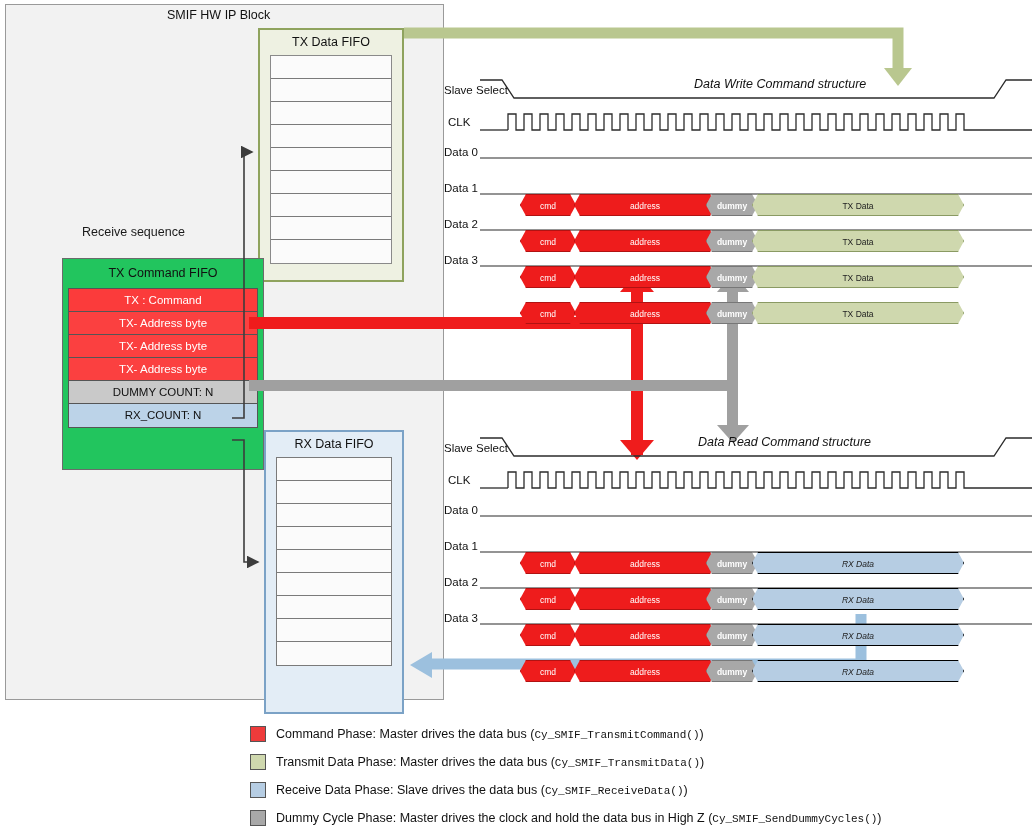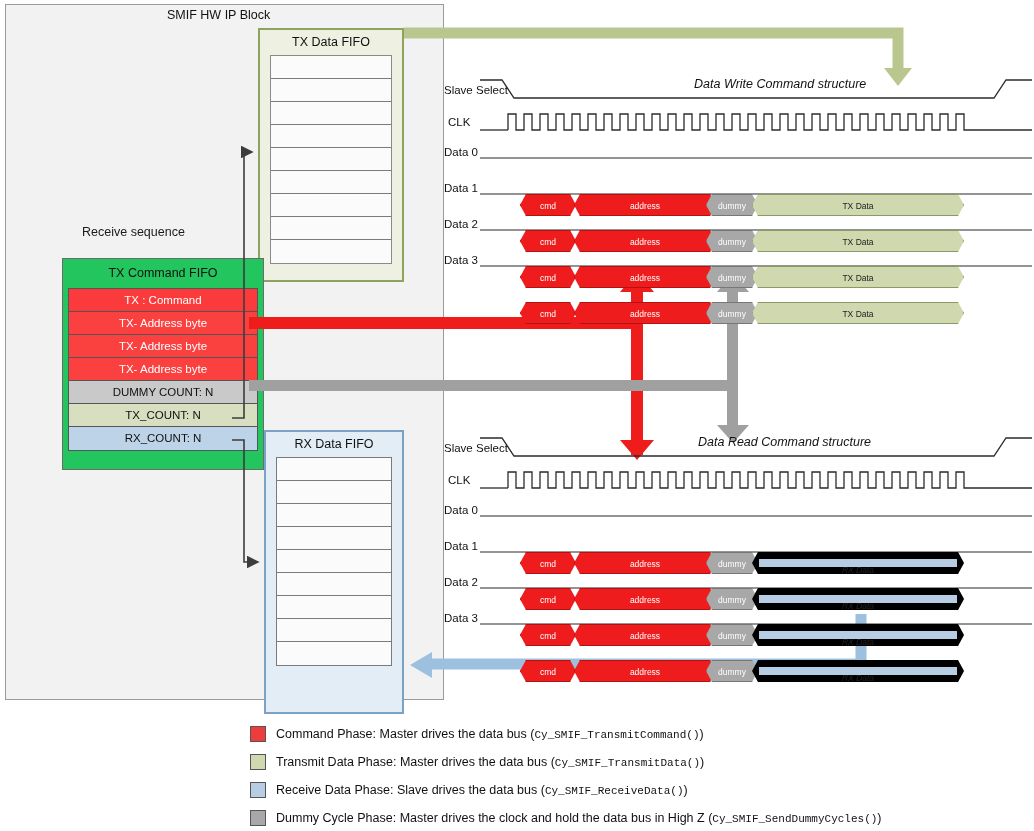--- a/index.html
+++ b/index.html
@@ -77,24 +77,24 @@
     text-align:center;font-size:8.5px;color:#ffffff;
     box-sizing:border-box;
     margin-top:47px;
   }
   .pkt span{position:relative;z-index:2;}
   .pkt-cmd{background:#ee1c1c;border:1px solid #b11212;
     clip-path:polygon(6px 0,calc(100% - 6px) 0,100% 50%,calc(100% - 6px) 100%,6px 100%,0 50%);}
   .pkt-addr{background:#ee1c1c;border:1px solid #b11212;
     clip-path:polygon(6px 0,calc(100% - 6px) 0,100% 50%,calc(100% - 6px) 100%,6px 100%,0 50%);}
   .pkt-dummy{background:#a8a8a8;border:1px solid #777;color:#fff;
-    clip-path:polygon(6px 0,calc(100% - 6px) 0,100% 50%,calc(100% - 6px) 100%,6px 100%,0 50%);}
+    clip-path:polygon(6px 0,calc(100% - 6px) 0,100% 50%,calc(100% - 6px) 100%,6px 100%,0 50%);font-weight:bold;}
   .pkt-tx{background:#cfd8ae;border:1px solid #8a9a63;color:#222;
     clip-path:polygon(6px 0,calc(100% - 6px) 0,100% 50%,calc(100% - 6px) 100%,6px 100%,0 50%);}
-  .pkt-rx{background:#b6cde3;border:7px solid #000000;color:#222;
+  .pkt-rx{background:#b6cde3;border:1px solid #000000;color:#222;
     clip-path:polygon(6px 0,calc(100% - 6px) 0,100% 50%,calc(100% - 6px) 100%,6px 100%,0 50%);font-style:italic;}
 
   
   #legend{left:250px;top:726px;width:700px;}
   .legend-row{display:flex;align-items:center;margin-bottom:12px;}
   .swatch{width:14px;height:14px;margin-right:10px;border:1px solid #555;flex:none;}
   .legend-text{font-size:12.5px;color:#111;white-space:nowrap;}
   .legend-text code{font-family:"Liberation Mono", monospace;font-size:11px;}
 
   svg{display:block;}
@@ -137,21 +137,20 @@
 
 <div class="abs" id="cmd-seq-label">Receive sequence</div>
 <div class="abs" id="cmd-fifo">
   <div class="fifo-title">TX Command FIFO</div>
   <div class="cmd-rows">
     <div class="cmd-row c-red">TX : Command</div>
     <div class="cmd-row c-red2">TX- Address byte</div>
     <div class="cmd-row c-red2">TX- Address byte</div>
     <div class="cmd-row c-red2">TX- Address byte</div>
     <div class="cmd-row c-gray">DUMMY COUNT: N</div>
-    <div class="cmd-row c-green">TX_COUNT: N</div>
     <div class="cmd-row c-blue">RX_COUNT: N</div>
   </div>
 </div>
 
 <svg class="abs" style="left:0;top:0;" width="1034" height="831">
   <defs>
     <marker id="ah-dark" markerWidth="8" markerHeight="8" refX="7" refY="4" orient="auto">
       <path d="M0,0 L8,4 L0,8 z" fill="#3c3c3c"></path>
     </marker>
     <marker id="ah-green" markerWidth="6" markerHeight="6" refX="5" refY="3" orient="auto">

